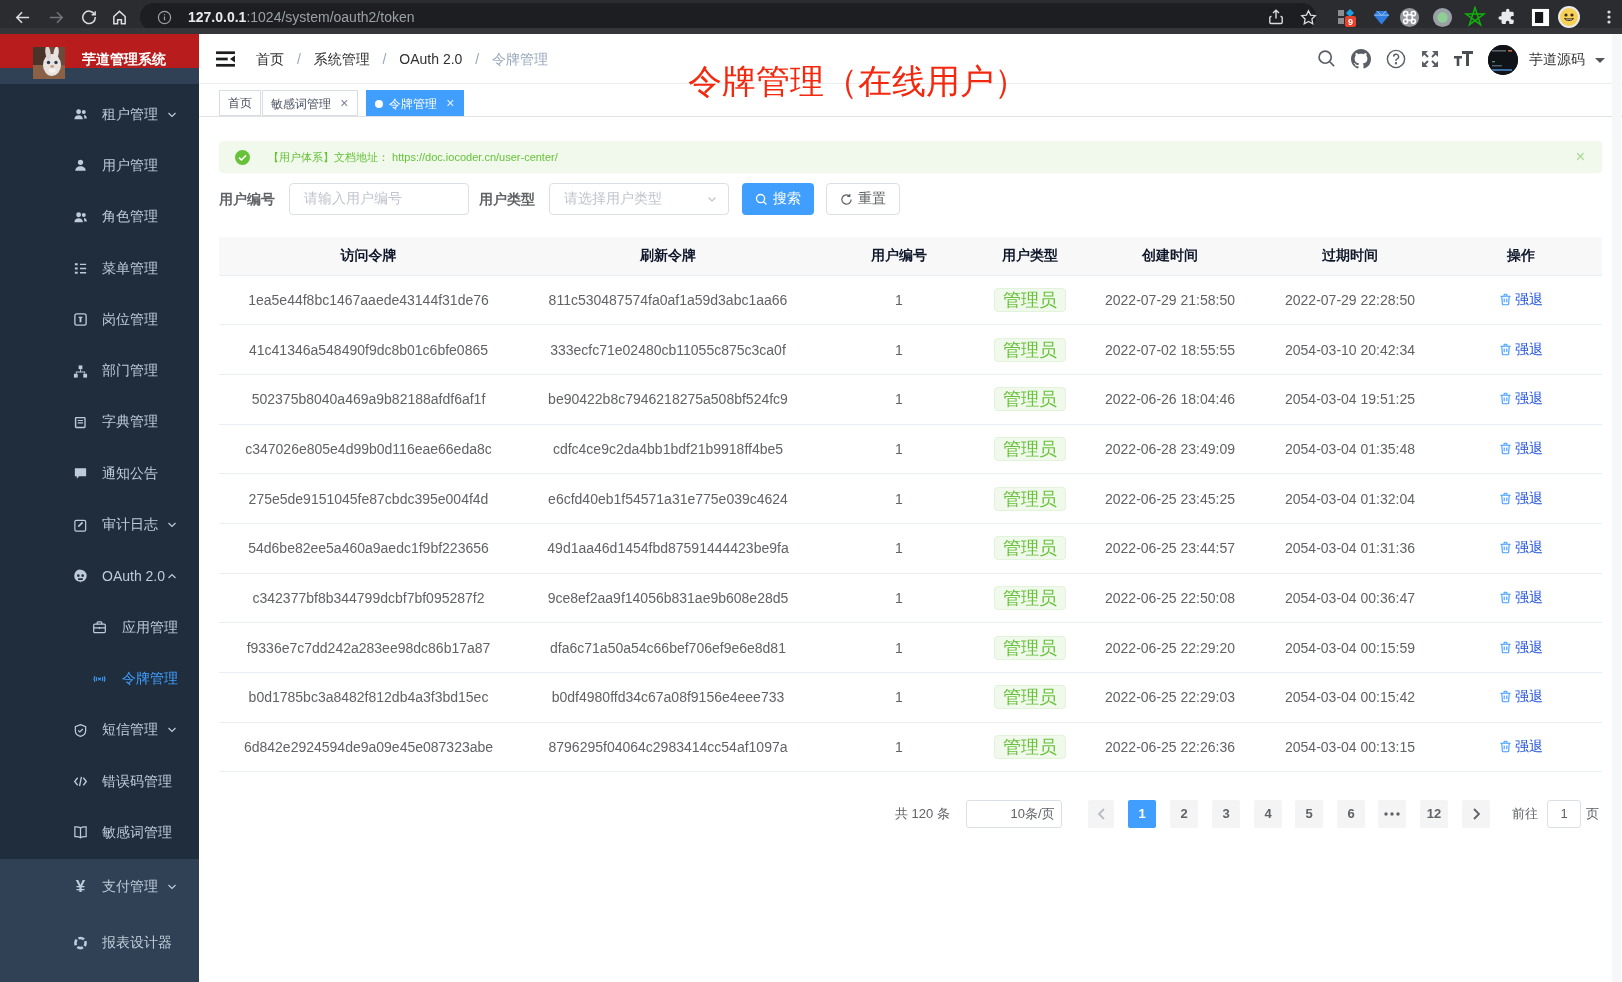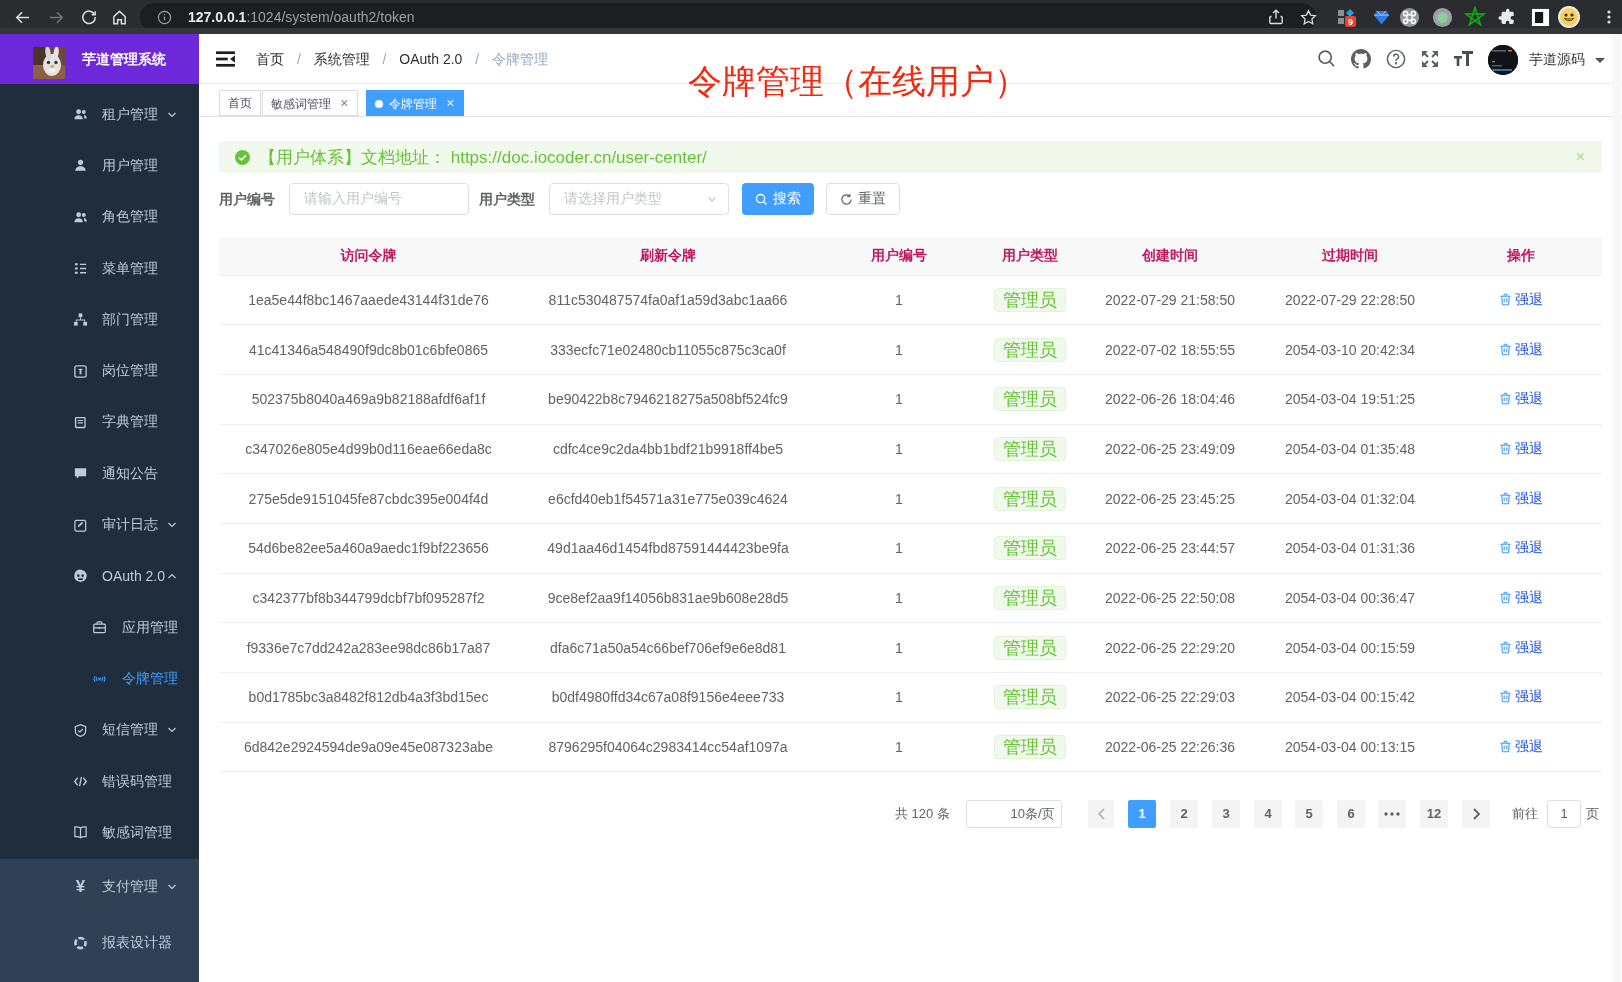--- a/index.html
+++ b/index.html
@@ -11,21 +11,21 @@
 .chrome { position:absolute; left:0; top:0; width:1622px; height:34px; background:#2b2c30; }
 .chrome .strip { position:absolute; left:0; top:28px; width:100%; height:6px; background:#35363a; }
 .chrome .nav-ic { position:absolute; top:4px; width:26px; height:26px; display:flex; align-items:center; justify-content:center; }
 .omnibox { position:absolute; left:140px; top:3px; width:1176px; height:28px; border-radius:14px; background:#1d1e21; display:flex; align-items:center; }
 .omnibox .url { font-size:14px; margin-left:48px; color:#9aa0a6; white-space:nowrap; }
 .omnibox .url b { color:#e8eaed; font-weight:bold; }
 .ext { position:absolute; top:4px; width:26px; height:26px; display:flex; align-items:center; justify-content:center; }
 
 
 .sidebar { position:absolute; left:0; top:34px; width:199px; height:948px; background:#304156; }
-.logo { position:absolute; left:0; top:0; width:199px; height:50px; background:#6d28d9; }
+.logo { position:absolute; left:0; top:0; width:199px; height:34px; background:#b91c1c; }
 .logo .av { position:absolute; left:33px; top:13px; width:32px; height:32px; }
 .logo .tt { position:absolute; left:82px; top:0; line-height:50px; color:#fff; font-size:14px; font-weight:bold; }
 .menu { position:absolute; left:0; top:50px; width:199px; height:775px; background:#1f2d3d; padding-top:5px; }
 .mi { position:relative; height:51.3px; display:flex; align-items:center; color:#bfcbd9; font-size:14px;margin-left:32px; }
 .mi .ic { position:absolute; left:41px; width:15px; height:15px; display:flex; align-items:center; justify-content:center; }
 .mi .tx { position:absolute; left:70px; }
 .mi .arr { position:absolute; right:22px; width:10px; height:10px; }
 .mi.sub .ic { left:60px; }
 .mi.sub .tx { left:90px; }
 .mi.active { color:#409eff; }
@@ -47,34 +47,34 @@
 .tagsbar { position:absolute; left:0; top:51px; width:100%; height:32px; background:#fff; border-bottom:1px solid #e2e2e2; }
 .tag { position:absolute; top:5px; height:26px; line-height:24px; border:1px solid #d8dce5; background:#fff; color:#495060; font-size:12px; padding:0 8px; }
 .tag .x { margin-left:6px; color:#7d8694; font-size:14px; }
 .tag.on { background:#409eff; border-color:#409eff; color:#fff; }
 .tag.on .x { color:#e8f1fc; }
 .tag.on .dot { display:inline-block; width:8px; height:8px; background:#fff; border-radius:50%; margin-right:6px; position:relative; top:0px; }
 
 
 .alert { position:absolute; left:20px; top:107px; width:1383px; height:32px; background:#f0f9eb; border-radius:4px; display:flex; align-items:center; }
 .alert .ok { margin-left:16px; }
-.alert .atx { color:#67c23a; font-size:17px; margin-left:9px; }
+.alert .atx { color:#67c23a; font-size:11px; margin-left:18px; }
 .alert .ax { position:absolute; right:17px; color:#a8d890; font-size:16px; }
 
 
 .fl { position:absolute; top:157px; font-size:14px; font-weight:bold; color:#606266; }
 .inp { position:absolute; top:149px; height:32px; border:1px solid #dcdfe6; border-radius:4px; background:#fff; font-size:14px; color:#c0c4cc; display:flex; align-items:center; padding-left:14px; }
 .btn { position:absolute; top:149px; height:32px; border-radius:4px; font-size:14px; display:flex; align-items:center; justify-content:center; }
 .btn.prim { background:#409eff; color:#fff; }
 .btn.plain { background:#fff; border:1px solid #dcdfe6; color:#606266; }
 
 
 .tbl { position:absolute; left:20px; top:203px; width:1383px; }
 .tbl table { border-collapse:collapse; width:1383px; table-layout:fixed; font-size:14px; }
-.tbl th { background:#f8f8f9; color:#be185d; font-weight:bold; height:38px; border-bottom:1px solid #ebeef5;font-family:Liberation Mono, monospace; }
+.tbl th { background:#f8f8f9; color:#0f172a; font-weight:bold; height:38px; border-bottom:1px solid #ebeef5;font-family:Liberation Mono, monospace; }
 .tbl td { color:#606266; text-align:center; height:49.7px; border-bottom:1px solid #ebeef5; }
 .gtag { display:inline-block; height:24px; line-height:22px; padding:0 8px; font-size:18px; color:#67c23a; background:#f0f9eb; border:1px solid #e1f3d8; border-radius:4px; }
 .kick { color:#1d4ed8; font-size:14px; white-space:nowrap; }
 .kick svg { display:inline-block; vertical-align:-2px; margin-right:3px; }
 
 
 .pager { position:absolute; top:766px; left:0; width:1403px; height:28px; font-size:13px; color:#606266; }
 .pager > * { position:absolute; top:0; }
 .pgtotal { line-height:28px; }
 .pgsel { width:96px; height:28px; border:1px solid #dcdfe6; border-radius:3px; background:#fff; text-align:center; line-height:26px;padding-left:37px; }
@@ -251,36 +251,36 @@
           <svg width="15" height="15" viewBox="0 0 16 16" fill="none" stroke="#bfcbd9" stroke-width="1.4">
             <path d="M2 3.5h3M2 8h3M2 12.5h3" stroke-width="2"></path>
             <path d="M7.5 3.5H14M7.5 8H14M7.5 12.5H14"></path>
           </svg>
         </span>
         <span class="tx">菜单管理</span>
       </div>
     <div class="mi">
         <span class="ic">
           <svg width="15" height="15" viewBox="0 0 16 16" fill="#bfcbd9">
+            <rect x="2" y="2" width="12" height="12" rx="2" fill="none" stroke="#bfcbd9" stroke-width="1.4"></rect>
+            <path d="M6 5h4v1.5H9V11H7V6.5H6z"></path>
+          </svg>
+        </span>
+        <span class="tx">岗位管理</span>
+      </div>
+    <div class="mi">
+        <span class="ic">
+          <svg width="15" height="15" viewBox="0 0 16 16" fill="#bfcbd9">
             <rect x="6" y="1.5" width="4" height="4"></rect>
             <rect x="1" y="10.5" width="4" height="4"></rect>
             <rect x="11" y="10.5" width="4" height="4"></rect>
             <path d="M7.5 5.5h1V8h4.5v2.5h-1V9h-8v1.5h-1V8h4.5z"></path>
           </svg>
         </span>
         <span class="tx">部门管理</span>
-      </div>
-    <div class="mi">
-        <span class="ic">
-          <svg width="15" height="15" viewBox="0 0 16 16" fill="#bfcbd9">
-            <rect x="2" y="2" width="12" height="12" rx="2" fill="none" stroke="#bfcbd9" stroke-width="1.4"></rect>
-            <path d="M6 5h4v1.5H9V11H7V6.5H6z"></path>
-          </svg>
-        </span>
-        <span class="tx">岗位管理</span>
       </div>
     <div class="mi">
         <span class="ic">
           <svg width="15" height="15" viewBox="0 0 16 16" fill="#bfcbd9">
             <path d="M3 2h9a1.5 1.5 0 0 1 1.5 1.5v9A1.5 1.5 0 0 1 12 14H3.5A1.5 1.5 0 0 1 2 12.5v-9A1.5 1.5 0 0 1 3 2zm.5 1.4v9.2h8.6V3.4zM5 5.2h5.6v1.2H5zm0 2.6h5.6V9H5z"></path>
           </svg>
         </span>
         <span class="tx">字典管理</span>
       </div>
     <div class="mi">
@@ -516,21 +516,21 @@
             <td>2054-03-04 19:51:25</td>
             <td><span class="kick"><svg width="13" height="13" viewBox="0 0 14 14" fill="none" stroke="#409eff" stroke-width="1.2">
                   <path d="M1.5 3.5h11M5.5 3.5V2a.7.7 0 0 1 .7-.7h1.6a.7.7 0 0 1 .7.7v1.5M3 3.5l.6 8.3a1 1 0 0 0 1 .9h4.8a1 1 0 0 0 1-.9l.6-8.3M5.6 6v4M8.4 6v4"></path>
                 </svg>强退</span></td>
           </tr>
 <tr>
             <td>c347026e805e4d99b0d116eae66eda8c</td>
             <td>cdfc4ce9c2da4bb1bdf21b9918ff4be5</td>
             <td>1</td>
             <td><span class="gtag">管理员</span></td>
-            <td>2022-06-25 23:49:09</td>
+            <td>2022-06-28 23:49:09</td>
             <td>2054-03-04 01:35:48</td>
             <td><span class="kick"><svg width="13" height="13" viewBox="0 0 14 14" fill="none" stroke="#409eff" stroke-width="1.2">
                   <path d="M1.5 3.5h11M5.5 3.5V2a.7.7 0 0 1 .7-.7h1.6a.7.7 0 0 1 .7.7v1.5M3 3.5l.6 8.3a1 1 0 0 0 1 .9h4.8a1 1 0 0 0 1-.9l.6-8.3M5.6 6v4M8.4 6v4"></path>
                 </svg>强退</span></td>
           </tr>
 <tr>
             <td>275e5de9151045fe87cbdc395e004f4d</td>
             <td>e6cfd40eb1f54571a31e775e039c4624</td>
             <td>1</td>
             <td><span class="gtag">管理员</span></td>

